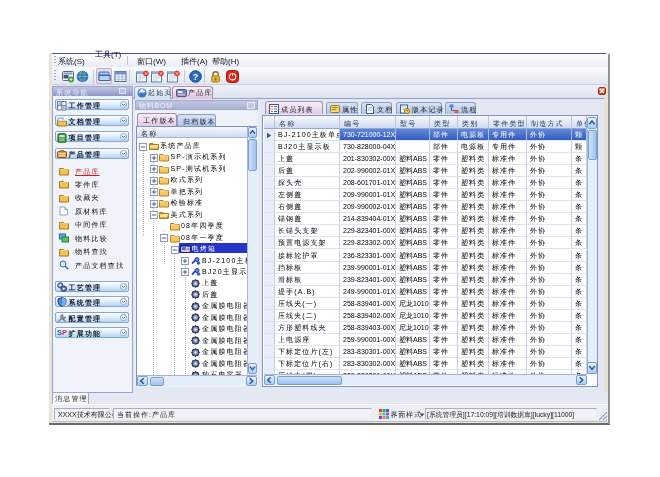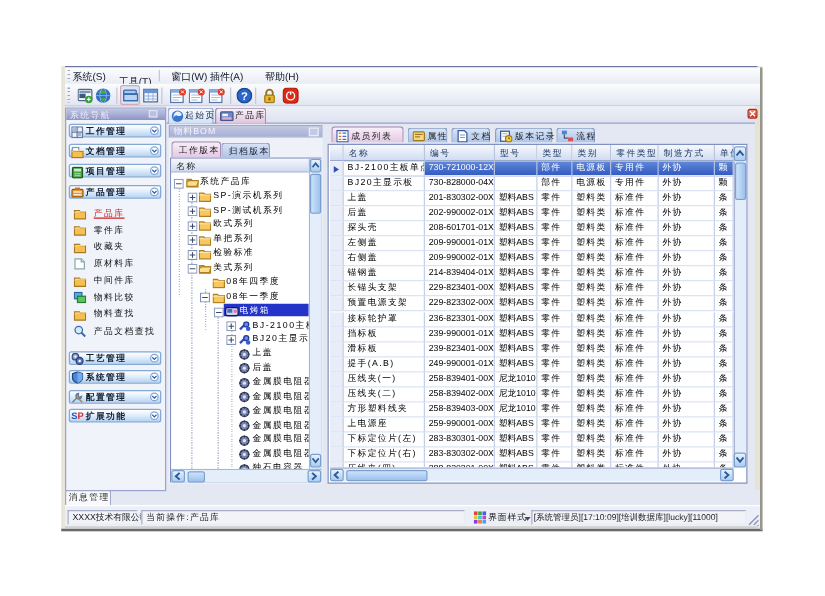--- a/index.html
+++ b/index.html
@@ -8,23 +8,23 @@
 <div class="a" style="left:49px;top:53px;width:561px;height:372px;background:#e8e4d8;"></div>
 <div class="a" style="left:52px;top:53px;width:554px;height:1px;background:#42538e;"></div>
 <div class="a" style="left:52px;top:421px;width:554px;height:1px;background:#c0bcb0;"></div>
 <div class="a" style="left:49px;top:423px;width:561px;height:2px;background:#686a72;"></div>
 <div class="a" style="left:608px;top:54px;width:2px;height:370px;background:#97968e;"></div>
 <div class="a" style="left:52px;top:54px;width:556px;height:367px;background:#e4e8f2;"></div>
 <div class="a" style="left:604px;top:85px;width:4px;height:307px;background:#e6e2d4;"></div>
 <div class="a" style="left:52px;top:54px;width:556px;height:13px;background:linear-gradient(#fcfdfe,#eaecf4);"></div>
 <div class="a" style="left:54px;top:56px;width:2px;height:9px;background:repeating-linear-gradient(#9aa6cc 0 1px,transparent 1px 3px);"></div>
 <div class="t" style="left:58px;top:57px;font-size:8px;color:#0c1526">系统(S)</div>
-<div class="t" style="left:95px;top:61px;font-size:8px;color:#0c1526">工具(T)</div>
+<div class="t" style="left:95px;top:50px;font-size:8px;color:#0c1526">工具(T)</div>
 <div class="t" style="left:137px;top:57px;font-size:8px;color:#0c1526">窗口(W)</div>
-<div class="t" style="left:168px;top:57px;font-size:8px;color:#0c1526">插件(A)</div>
+<div class="t" style="left:181px;top:57px;font-size:8px;color:#0c1526">插件(A)</div>
 <div class="t" style="left:212px;top:57px;font-size:8px;color:#0c1526">帮助(H)</div>
 <div class="a" style="left:127px;top:56px;width:1px;height:9px;background:#c2c6da;"></div>
 <div class="a" style="left:52px;top:67px;width:556px;height:18px;background:linear-gradient(#fbfcfe,#e3e6f1);border-bottom:1px solid #ccd0e0;"></div>
 <div class="a" style="left:54px;top:70px;width:2px;height:12px;background:repeating-linear-gradient(#9aa6cc 0 1px,transparent 1px 3px);"></div>
 <svg class="a" style="left:62px;top:70px" width="13" height="13" viewBox="0 0 13 13">
     <rect x="0.5" y="1.5" width="11" height="9" rx="1" fill="#f8fafc" stroke="#50688c"></rect>
     <rect x="1.5" y="2.5" width="9" height="2" fill="#8098b8"></rect>
     <rect x="1.5" y="5" width="5" height="3.5" fill="#3a5a80"></rect>
     <circle cx="9" cy="9.5" r="3" fill="#38a038"></circle>
     <path d="M7.5 9.5 h3 M9 8 v3" stroke="#fff" stroke-width="0.9"></path>

